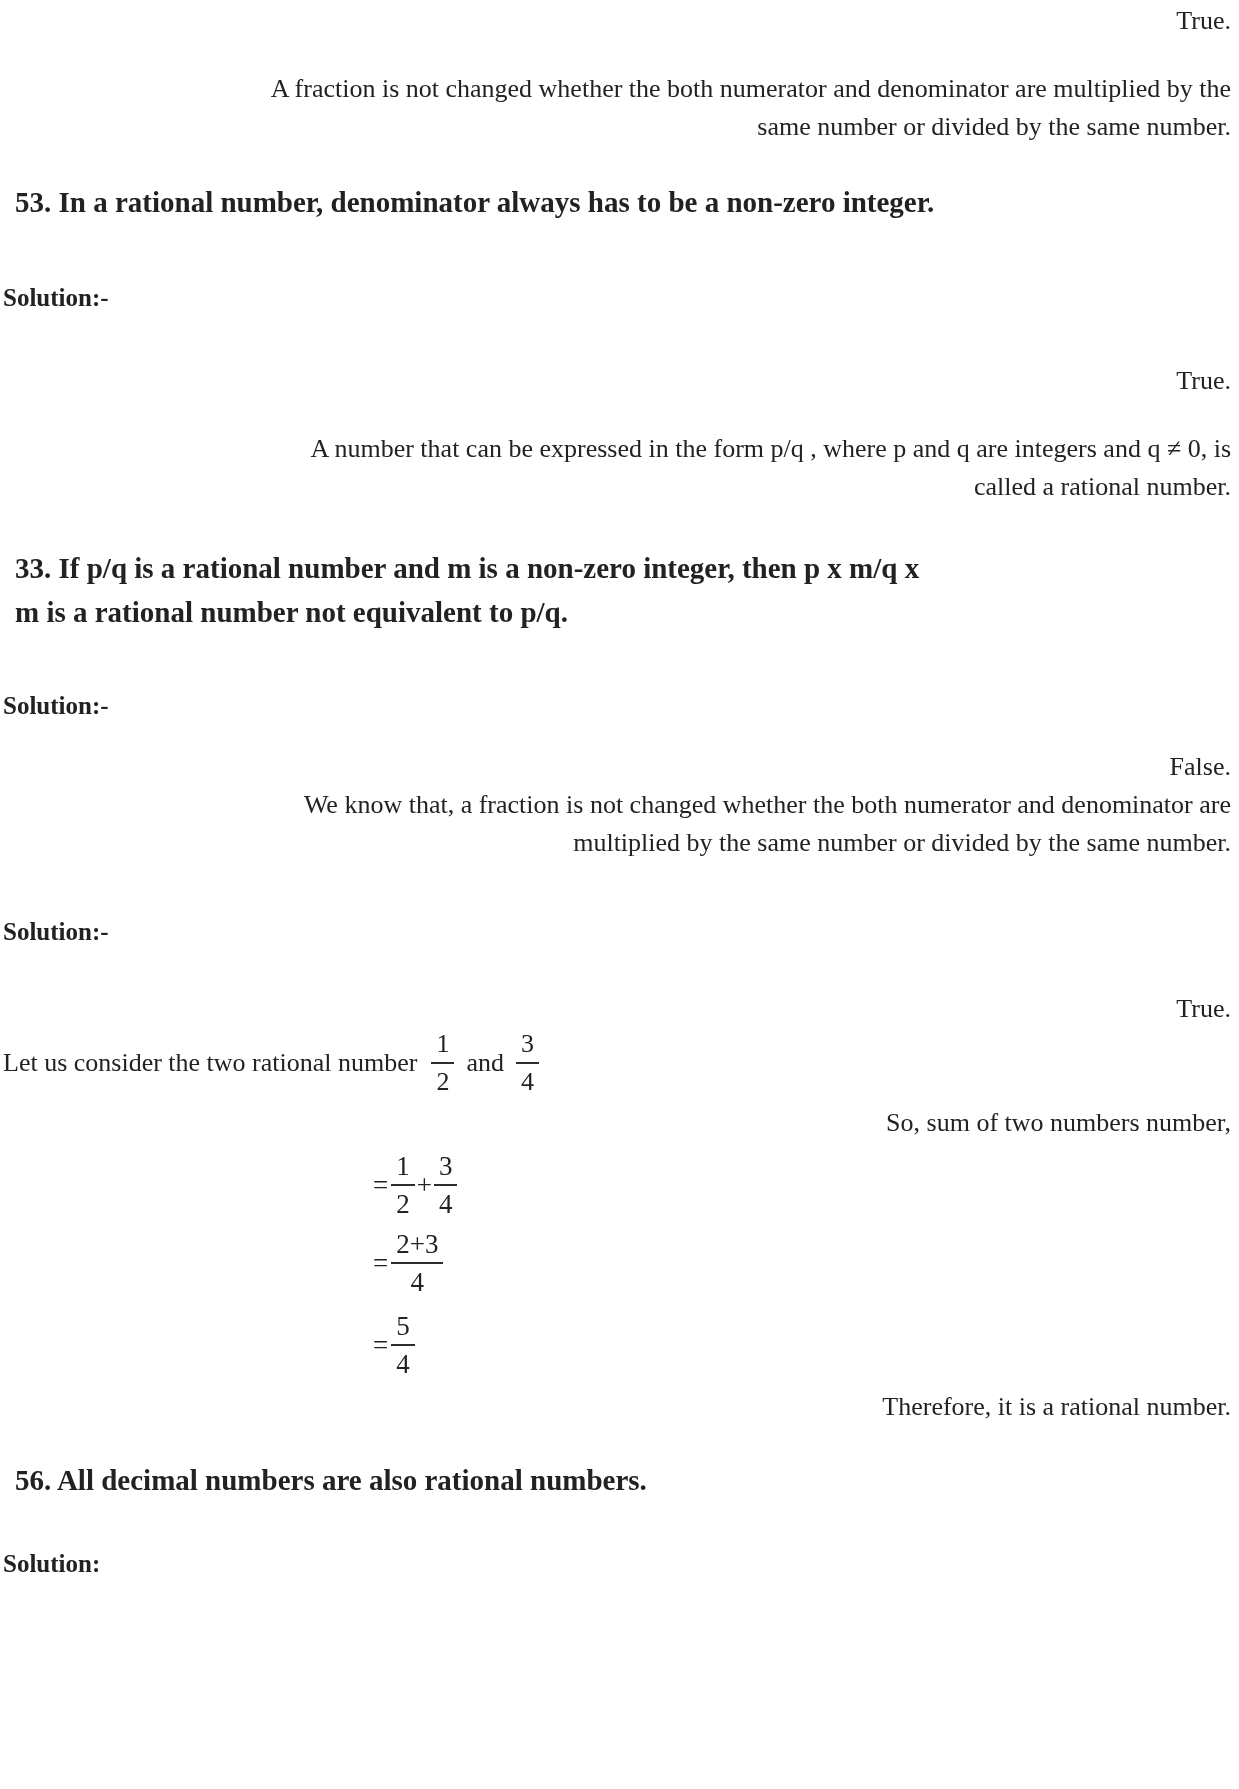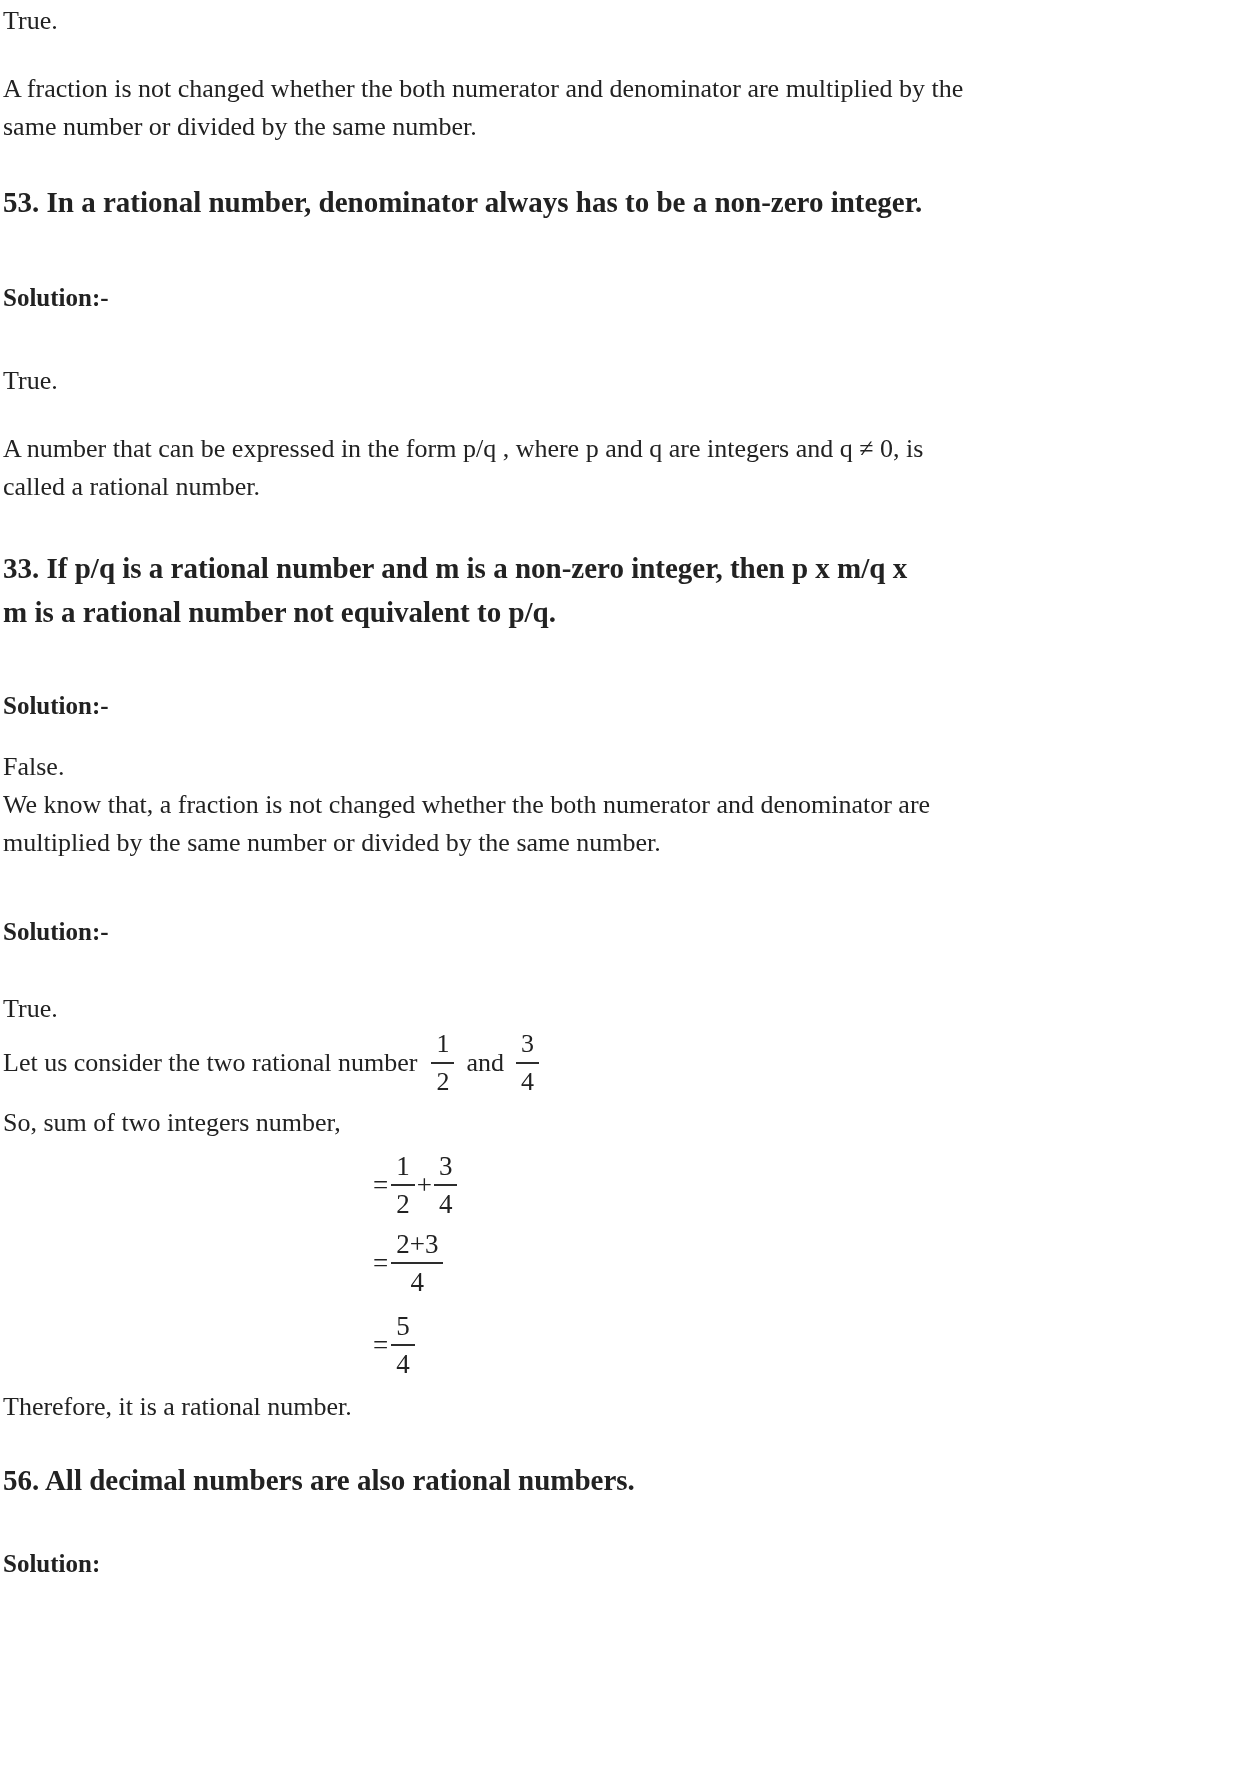--- a/index.html
+++ b/index.html
@@ -6,27 +6,27 @@
   body {
     width: 1239px;
     height: 1789px;
     background: #ffffff;
     color: #222222;
     font-family: "Liberation Serif", serif;
     font-size: 26px;
     overflow: hidden;
   }
   .page { padding: 2px 8px 0 3px; }
-  .body-line, .body-para { line-height: 38px; margin: 0; }
+  .body-line, .body-para { line-height: 38px; margin: 0; text-align: right; }
   .body-para .line { display: block; white-space: nowrap; }
   .heading {
     font-weight: bold;
     font-size: 29px;
     line-height: 44px;
-    margin: 0;
+    margin: 12px;
   }
   .heading .line { display: block; white-space: nowrap; }
   .solution-label {
     font-weight: bold;
     font-size: 25px;
     line-height: 44px;
     margin: 0;
   }
   
   .mt-intro-para   { margin-top: 30px; }
@@ -136,21 +136,21 @@
     </span>
     <span class="gap-sm"></span>
     <span>and</span>
     <span class="gap-sm"></span>
     <span class="frac">
       <span class="num">3</span>
       <span class="den">4</span>
     </span>
   </div>
 
-  <p class="body-line mt-soline">So, sum of two integers number,</p>
+  <p class="body-line mt-soline">So, sum of two numbers number,</p>
 
   <div class="eq-line mt-eq1">
     <span class="equals">=</span>
     <span class="frac">
       <span class="num">1</span>
       <span class="den">2</span>
     </span>
     <span class="plus">+</span>
     <span class="frac">
       <span class="num">3</span>

